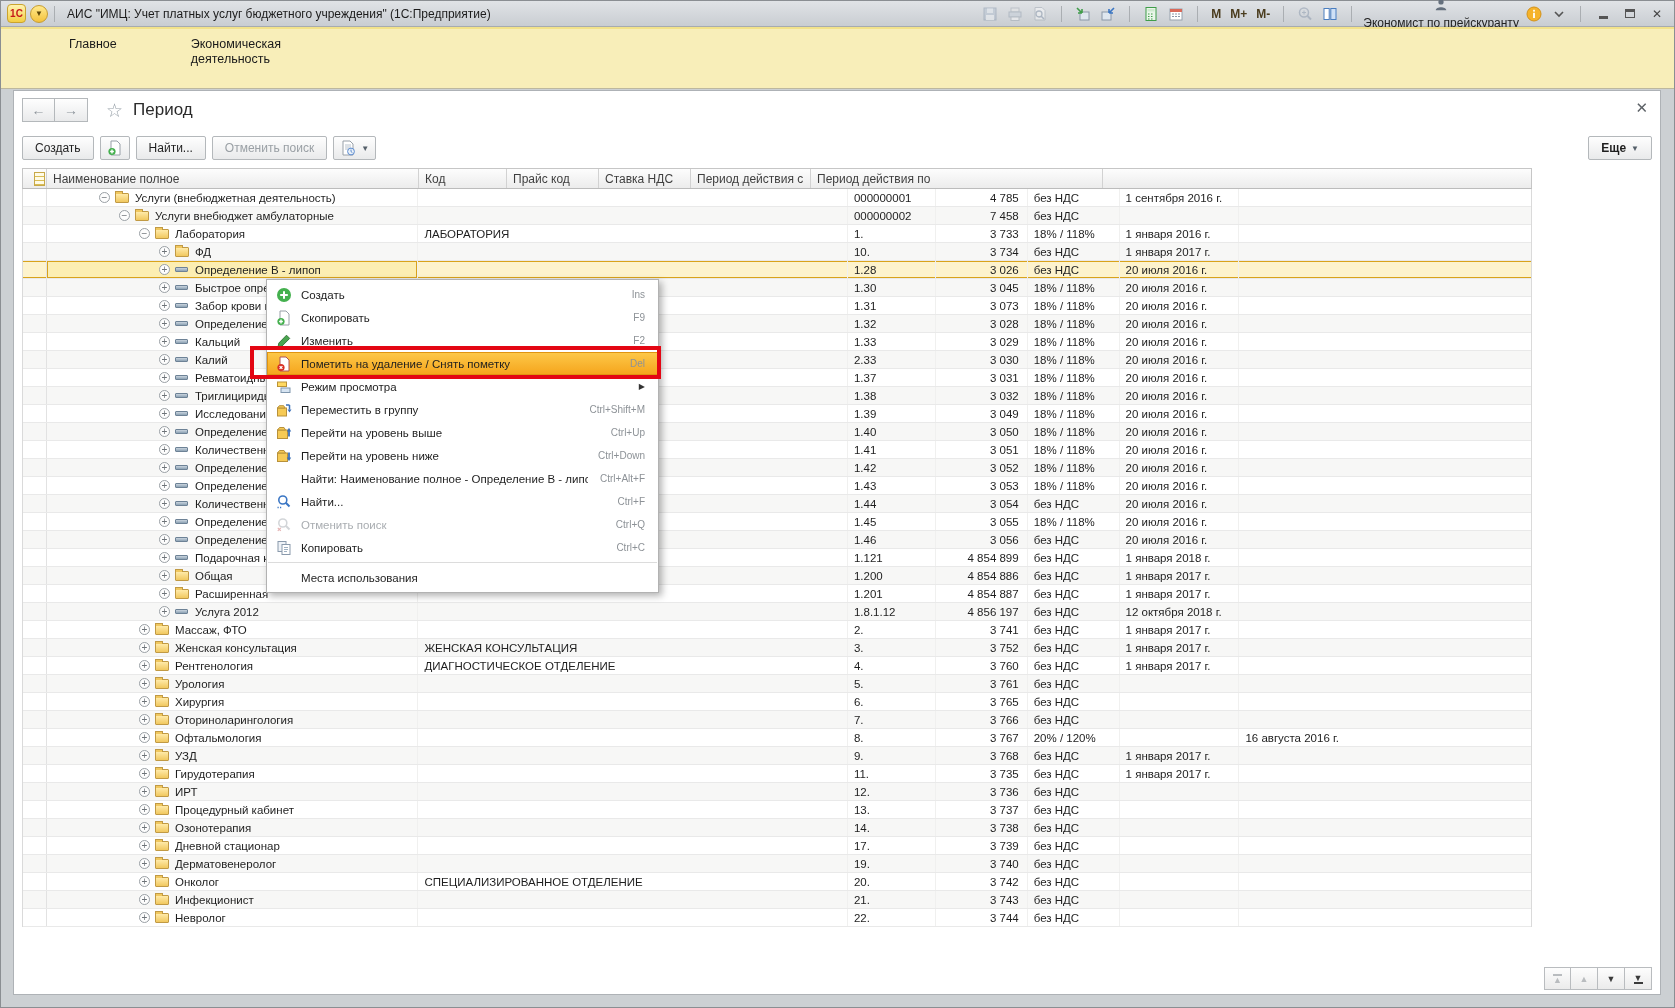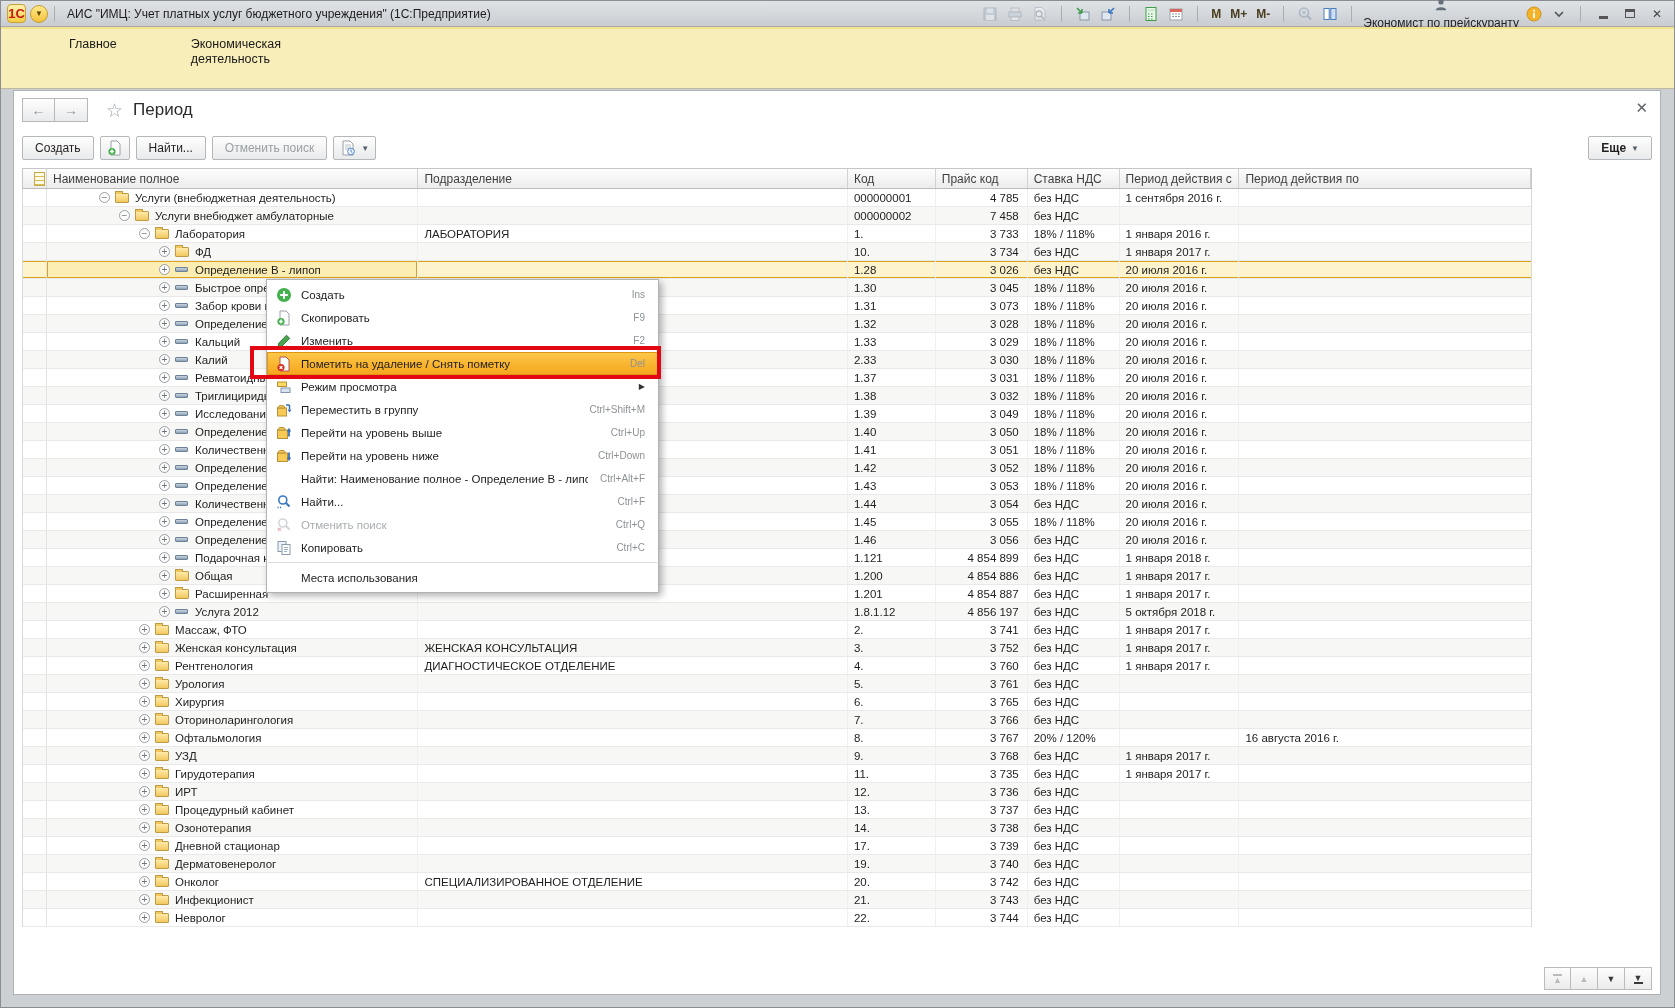--- a/index.html
+++ b/index.html
@@ -5,21 +5,21 @@
   * { margin:0; padding:0; box-sizing:border-box; }
   html,body { width:1675px; height:1008px; }
   body { font-family:"Liberation Sans","DejaVu Sans",sans-serif; background:#ccd0d3; overflow:hidden; }
   .window { position:relative; width:1675px; height:1008px; background:#ccd0d3; border:1px solid #8a8e92; }
 
   
   .titlebar { position:absolute; left:0; top:0; right:0; height:26px;
     background:linear-gradient(#e0e3e6,#c9cdd2); border-bottom:1px solid #a7abaf;
     display:flex; align-items:center; padding:0 6px; font-size:12px; color:#1c1c1c; }
   .logo1c { width:19px; height:19px; border-radius:4px; background:linear-gradient(#fff3b0,#f3ce43);
-    border:1px solid #caa32e; color:#c61a1a; font-weight:bold; font-size:13px;
+    border:1px solid #caa32e; color:#c61a1a; font-weight:bold; font-size:10px;
     display:flex; align-items:center; justify-content:center; }
   .mainmenu-btn { width:18px; height:18px; border-radius:50%; background:linear-gradient(#ffe98c,#f4c23c);
     border:1px solid #c69c30; margin-left:4px; display:flex; align-items:center; justify-content:center;
     font-size:8px; color:#5e4708; cursor:default; }
   .tb-sep { width:1px; height:16px; background:#aaaeb2; margin:0 6px; }
   .tb-title { margin-left:6px; white-space:nowrap; }
   .tb-right { margin-left:auto; display:flex; align-items:center; gap:5px; }
   .tb-ic { width:20px; height:18px; display:flex; align-items:center; justify-content:center; }
   .tb-ic svg { width:16px; height:16px; }
   .tb-ic.dis { opacity:.45; }
@@ -266,21 +266,20 @@
           <span class="dd">▼</span>
         </div>
     </div>
 
     <div class="grid">
       <div class="g-head">
           <div class="hc w0">
             <span class="ico-doc"></span>
           </div>
           <div class="hc w1">Наименование полное</div>
-          <div class="hc w2">Подразделение</div>
           <div class="hc w3">Код</div>
           <div class="hc w4">Прайс код</div>
           <div class="hc w5">Ставка НДС</div>
           <div class="hc w6">Период действия с</div>
           <div class="hc w7">Период действия по</div>
         </div>
       <div class="g-body">
           <div class="g-row">
             <div class="cell c0 w0"></div>
             <div class="cell c1 w1">
@@ -631,21 +630,21 @@
             <div class="cell c1 w1">
               <span class="indent" style="width: 112px;"></span>
               <span class="exp plus"></span>
               <span class="ico-item"></span>
               <span>Услуга 2012</span>
             </div>
             <div class="cell c2 w2"></div>
             <div class="cell c3 w3">1.8.1.12</div>
             <div class="cell c4 w4">4 856 197</div>
             <div class="cell c5 w5">без НДС</div>
-            <div class="cell c6 w6">5 октября 2018 г.</div>
+            <div class="cell c6 w6">12 октября 2018 г.</div>
             <div class="cell c7 w7"></div>
           </div>
           <div class="g-row">
             <div class="cell c0 w0"></div>
             <div class="cell c1 w1">
               <span class="indent" style="width: 92px;"></span>
               <span class="exp plus"></span>
               <span class="ico-folder"></span>
               <span>Массаж, ФТО</span>
             </div>

